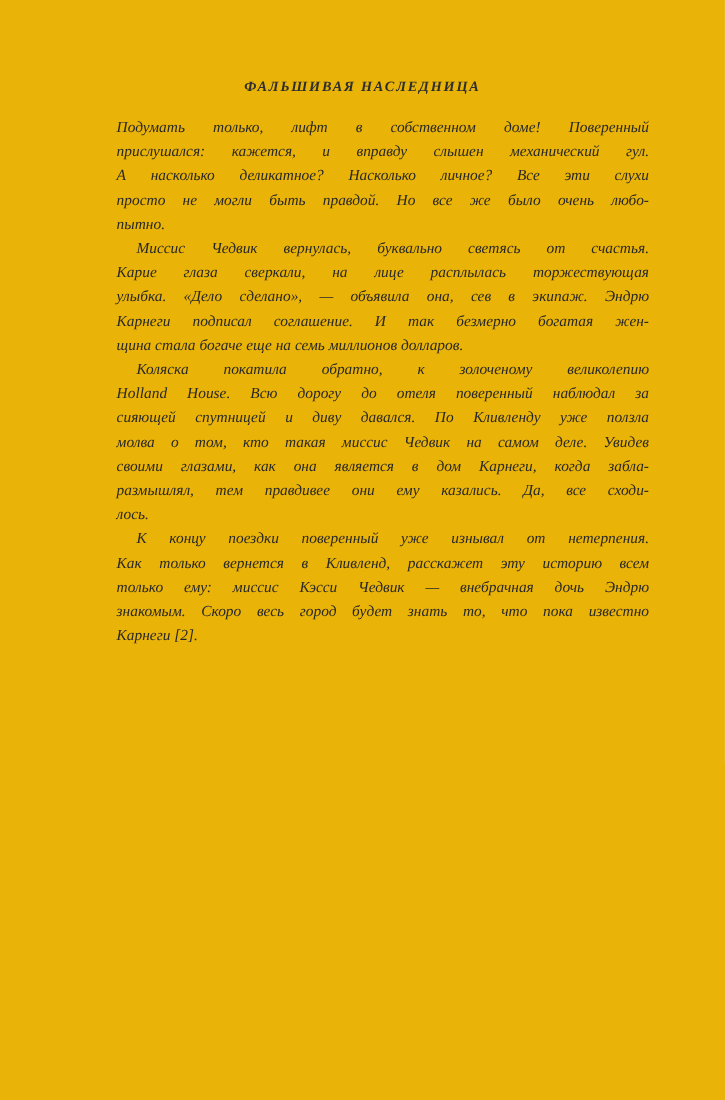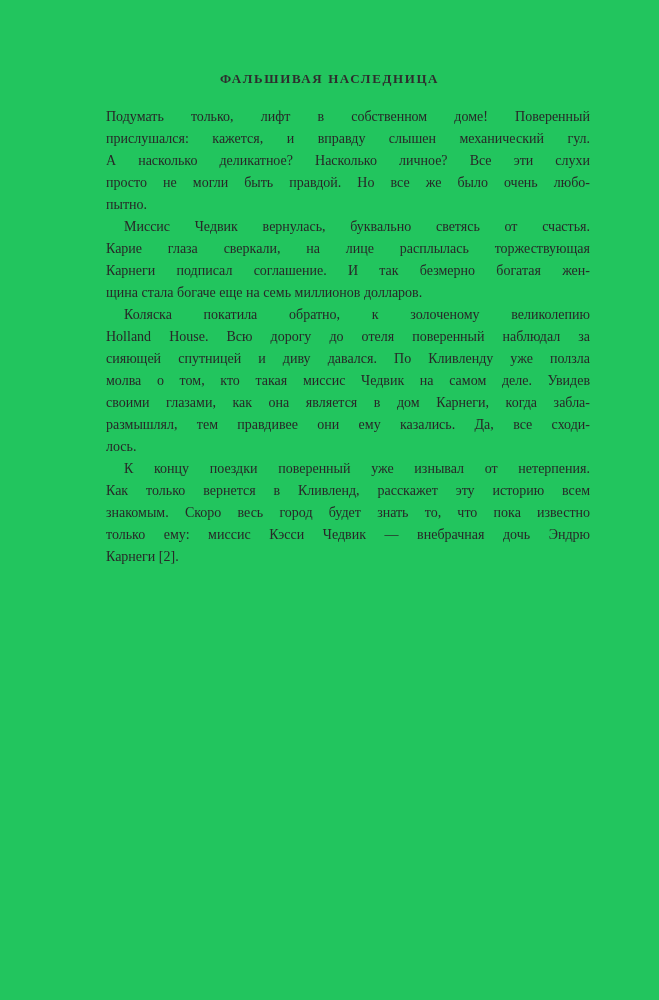--- a/index.html
+++ b/index.html
@@ -4,23 +4,24 @@
 <style>
   html, body {
     margin: 0;
     padding: 0;
     background: #ffffff;
   }
   .page {
     position: relative;
     width: 659px;
     height: 1000px;
-    background: #22c55e;
+    background: #eab308;
     overflow: hidden;
     font-family: "Liberation Serif", serif;
+    font-style: italic;
   }
   .running-header {
     position: absolute;
     top: 71px;
     left: 0;
     width: 659px;
     text-align: center;
     font-size: 13px;
     font-weight: 600;
     letter-spacing: 1.6px;
@@ -60,33 +61,34 @@
       <div class="paragraph">
         <div class="text-line">Подумать только, лифт в собственном доме! Поверенный</div>
         <div class="text-line">прислушался: кажется, и вправду слышен механический гул.</div>
         <div class="text-line">А насколько деликатное? Насколько личное? Все эти слухи</div>
         <div class="text-line">просто не могли быть правдой. Но все же было очень любо-</div>
         <div class="text-line last">пытно.</div>
       </div>
       <div class="paragraph">
         <div class="text-line indent">Миссис Чедвик вернулась, буквально светясь от счастья.</div>
         <div class="text-line">Карие глаза сверкали, на лице расплылась торжествующая</div>
+        <div class="text-line">улыбка. «Дело сделано», — объявила она, сев в экипаж. Эндрю</div>
         <div class="text-line">Карнеги подписал соглашение. И так безмерно богатая жен-</div>
         <div class="text-line last">щина стала богаче еще на семь миллионов долларов.</div>
       </div>
       <div class="paragraph">
         <div class="text-line indent">Коляска покатила обратно, к золоченому великолепию</div>
         <div class="text-line">Holland House. Всю дорогу до отеля поверенный наблюдал за</div>
         <div class="text-line">сияющей спутницей и диву давался. По Кливленду уже ползла</div>
         <div class="text-line">молва о том, кто такая миссис Чедвик на самом деле. Увидев</div>
         <div class="text-line">своими глазами, как она является в дом Карнеги, когда забла-</div>
         <div class="text-line">размышлял, тем правдивее они ему казались. Да, все сходи-</div>
         <div class="text-line last">лось.</div>
       </div>
       <div class="paragraph">
         <div class="text-line indent">К концу поездки поверенный уже изнывал от нетерпения.</div>
         <div class="text-line">Как только вернется в Кливленд, расскажет эту историю всем</div>
+        <div class="text-line">только ему: миссис Кэсси Чедвик — внебрачная дочь Эндрю</div>
         <div class="text-line">знакомым. Скоро весь город будет знать то, что пока известно</div>
-        <div class="text-line">только ему: миссис Кэсси Чедвик — внебрачная дочь Эндрю</div>
         <div class="text-line last">Карнеги [2].</div>
       </div>
     </div>
 </div>
 
 </body></html>

